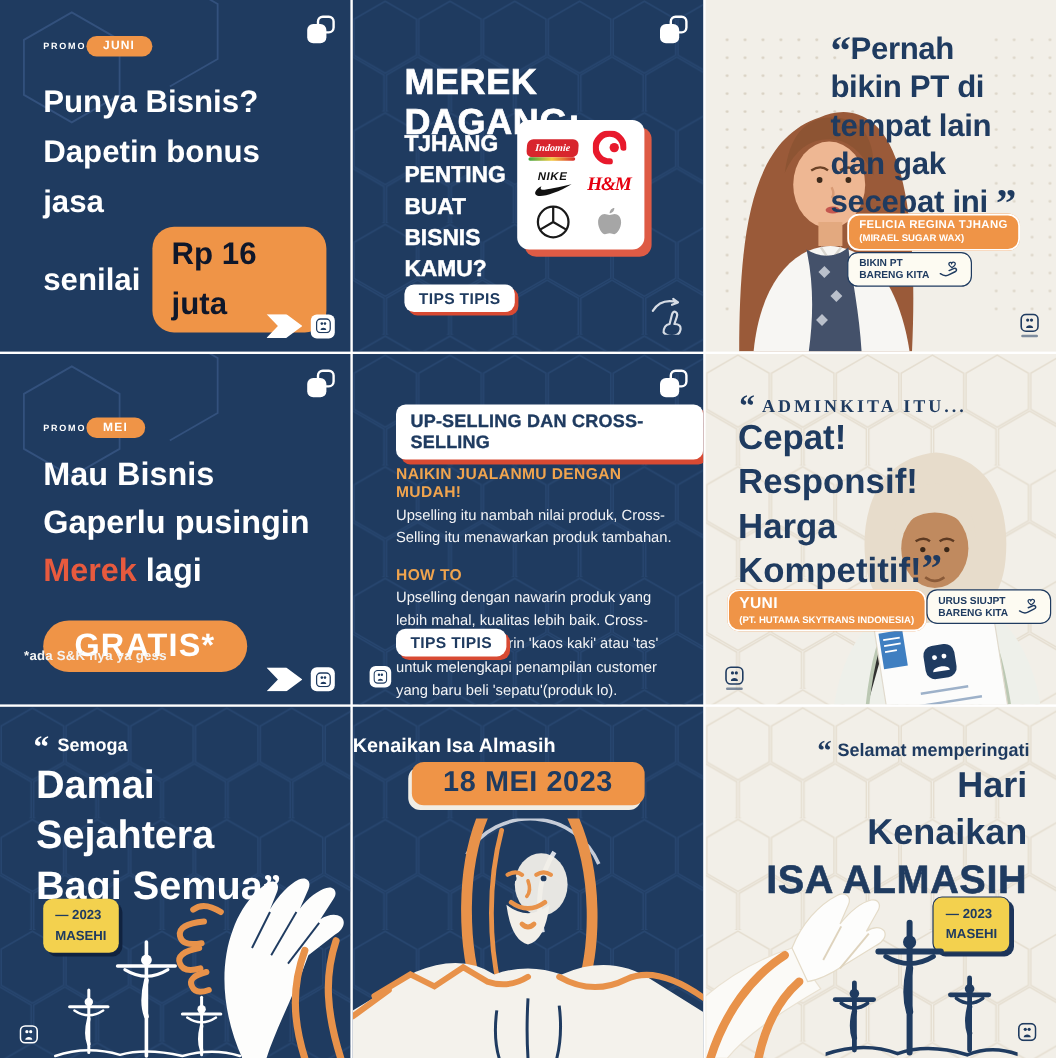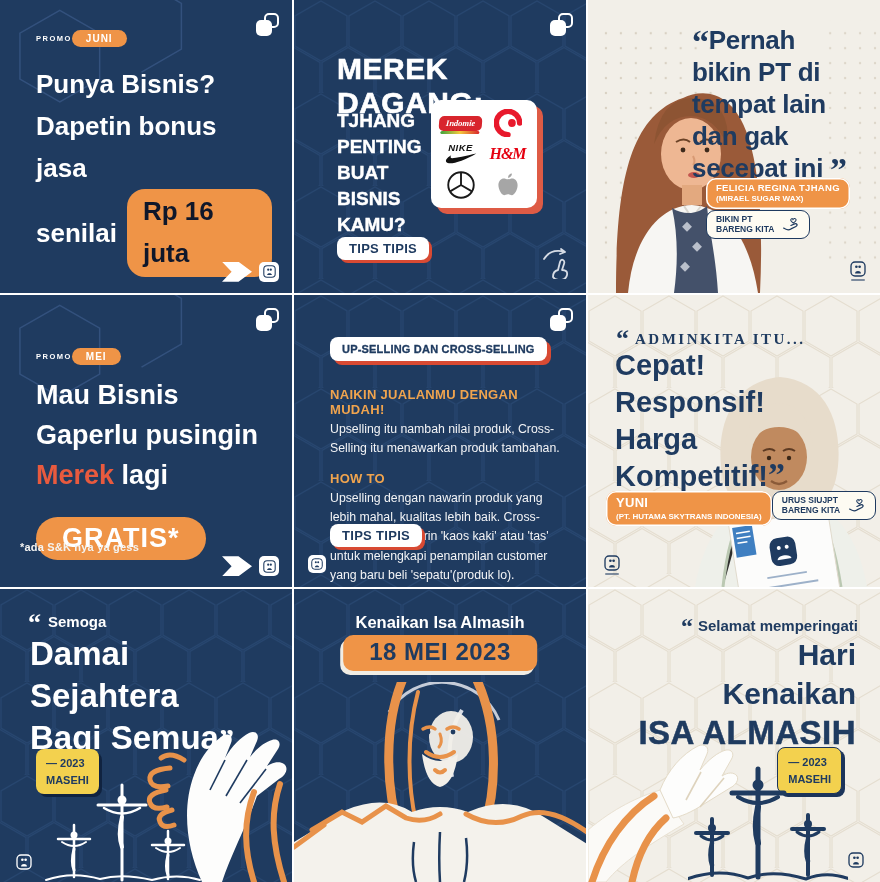--- a/index.html
+++ b/index.html
@@ -94,37 +94,37 @@
   .t6-kicker .k{font-family:"Liberation Serif",serif;font-size:15px;font-weight:700;letter-spacing:2.5px}
   .t6-quote{position:absolute;left:27px;top:52px;font-size:29px;font-weight:800;
       line-height:37px;color:var(--navy)}
   .t6-quote .q{font-size:34px}
   .t6-pills{position:absolute;left:18px;top:196px;display:flex;flex-direction:row;gap:0;align-items:flex-start}
   .mini-logo{position:absolute;display:flex;flex-direction:column;align-items:center;gap:2px}
   .mini-logo .bar{width:14px;height:2px;border-radius:1px;background:currentColor;opacity:.55}
 
   
   .t5-title{position:absolute;left:36px;top:42px;background:#fff;color:var(--navy);
-      font-size:11px;font-weight:800;letter-spacing:.2px;padding:6px 12px;
+      font-size:15px;font-weight:800;letter-spacing:.2px;padding:6px 12px;
       border-radius:8px;box-shadow:4px 4px 0 var(--red);-webkit-text-stroke:.3px var(--navy)}
   .t5-body{position:absolute;left:36px;top:92px;right:26px;color:#f3f4f6}
   .t5-h{color:#f0a44e;font-size:13px;font-weight:800;letter-spacing:.3px;margin-top:12px}
   .t5-p{font-size:12.3px;line-height:1.58;margin-top:3px;font-weight:500}
   .t5-tag{position:absolute;left:36px;bottom:40px}
   .t5-logo{position:absolute;left:14px;bottom:14px}
 
   
   .t7-kicker{position:absolute;left:28px;top:24px;display:flex;gap:7px;align-items:flex-start;color:#fff}
   .t7-kicker .q{font-size:26px;line-height:.8}
   .t7-kicker .k{font-size:15px;font-weight:700}
   .t7-heading{position:absolute;left:30px;top:44px;font-size:33px;font-weight:800;
       line-height:42px;color:#fff}
   .t7-heading .q{font-size:30px}
   .t7-badge{position:absolute;left:36px;top:160px}
-  .t8-title{position:absolute;top:24px;left:0;right:0;text-align:center;
+  .t8-title{position:absolute;top:24px;left:0;right:0;
       font-size:16.5px;font-weight:800;color:#fff}
   .t8-date{position:absolute;top:46px;left:50%;transform:translateX(-50%);
       background:var(--orange);color:var(--navy);font-size:24px;font-weight:800;
       letter-spacing:.5px;padding:3px 26px 5px;border-radius:10px;
       box-shadow:-3px 4px 0 #f1ede4;white-space:nowrap}
   .t9-kicker{position:absolute;right:22px;top:28px;display:flex;gap:5px;align-items:flex-start;color:var(--navy)}
   .t9-kicker .q{font-size:24px;line-height:.8}
   .t9-kicker .k{font-size:15px;font-weight:700}
   .t9-heading{position:absolute;right:24px;top:46px;text-align:right;color:var(--navy);
       font-size:30px;font-weight:800;line-height:39px}

